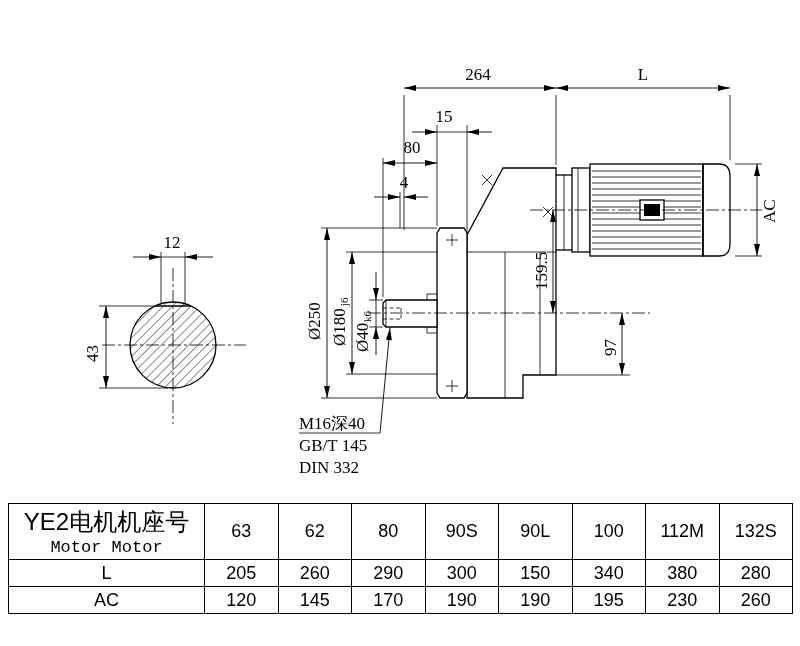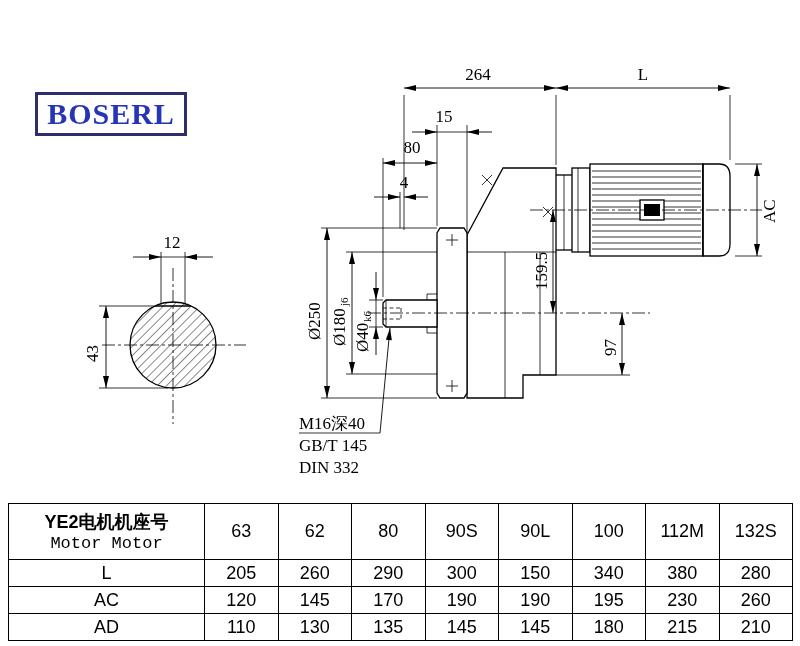--- a/index.html
+++ b/index.html
@@ -20,28 +20,27 @@
   .cl{stroke:#000;stroke-width:0.8;stroke-dasharray:13 3 3 3;fill:none;}
   .dsh{stroke:#000;stroke-width:0.8;stroke-dasharray:4 2.5;fill:none;}
   text.dt{font-family:"Liberation Serif","DejaVu Serif",serif;font-size:17px;fill:#000;}
   text.sub{font-size:11px;}
   table.spec{position:absolute;left:8px;top:503px;width:784px;border-collapse:collapse;
         table-layout:fixed;font-size:18px;}
   table.spec td{border:1px solid #000;text-align:center;vertical-align:middle;
         padding:0;height:26px;}
   table.spec tr.hdr td{height:55px;}
   .hen{font-family:"Liberation Mono","DejaVu Sans Mono",monospace;font-size:17px;}
-  .hcn{font-size:18px;font-weight:bold;}
+  .hcn{font-size:24px;}
 </style>
 </head>
 <body>
 
 <div class="page">
 
-  <div class="logo">BOSERL</div>
 
   <svg class="drawing" width="800" height="646" viewBox="0 0 800 646">
     <defs>
       <marker id="arr" markerWidth="13" markerHeight="8" refX="12.5" refY="4" orient="auto-start-reverse" markerUnits="userSpaceOnUse">
         <path d="M0.5,1 L12.5,4 L0.5,7 Z" fill="#000"></path>
       </marker>
       <pattern id="hatch" patternUnits="userSpaceOnUse" width="6.5" height="6.5" patternTransform="rotate(45)">
         <line x1="0" y1="0" x2="0" y2="6.5" stroke="#000" stroke-width="0.9"></line>
       </pattern>
     </defs>
@@ -244,27 +243,16 @@
         <td>AC</td>
         <td>120</td>
         <td>145</td>
         <td>170</td>
         <td>190</td>
         <td>190</td>
         <td>195</td>
         <td>230</td>
         <td>260</td>
       </tr>
-      <tr>
-        <td>AD</td>
-        <td>110</td>
-        <td>130</td>
-        <td>135</td>
-        <td>145</td>
-        <td>145</td>
-        <td>180</td>
-        <td>215</td>
-        <td>210</td>
-      </tr>
     </tbody>
   </table>
 
 </div>
 
 </body></html>

